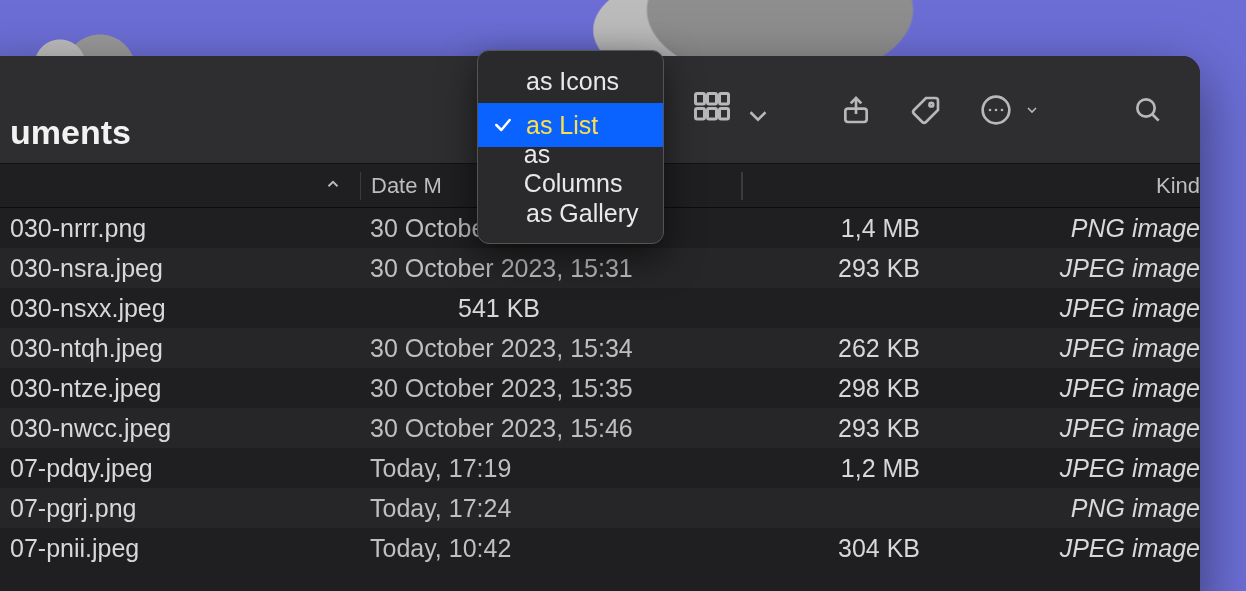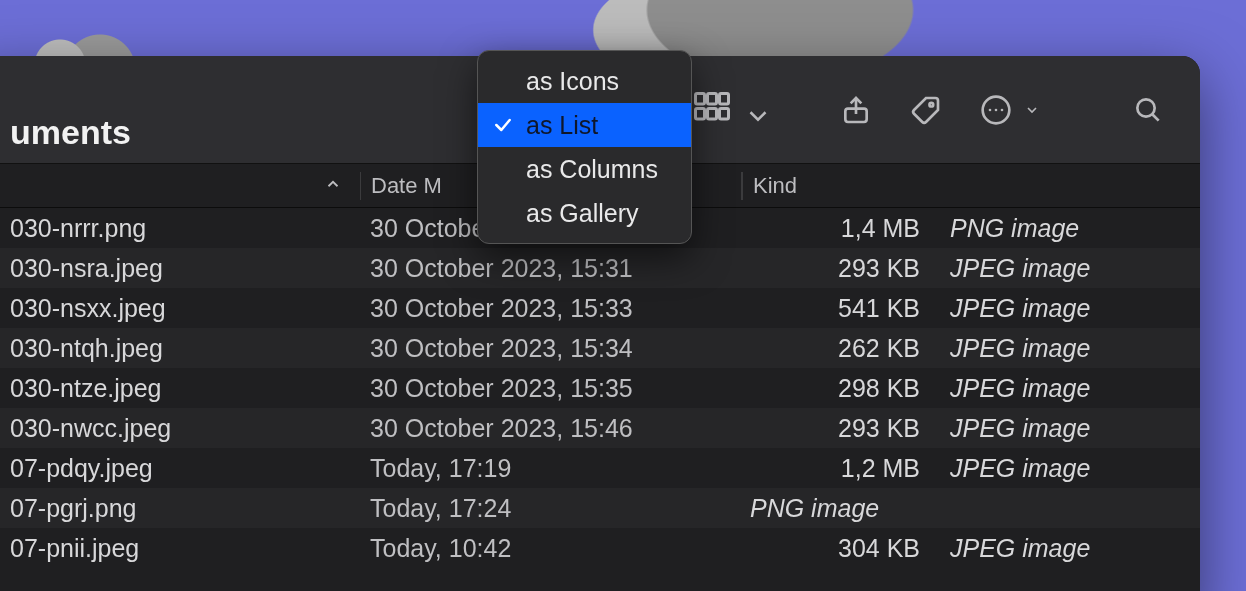--- a/index.html
+++ b/index.html
@@ -61,21 +61,21 @@
     background: #1f1f21;
     border-bottom: 1px solid #0c0c0c;
     display: flex;
     align-items: center;
     font-size: 22px;
     color: #bdbdc0;
   }
   .col-name   { flex: 0 0 400px; padding-left: 50px; display:flex; align-items:center; gap:14px;}
   .col-date   { flex: 0 0 380px; padding-left: 10px; }
   .col-size   { flex: 0 0 200px; text-align: right; padding-right: 20px; }
-  .col-kind   { flex: 1 1 auto; padding-left: 10px; }
+  .col-kind   { flex: 1 1 auto; padding-left: 10px; text-align: right; }
   .sort-caret { margin-left: auto; margin-right: 18px; }
   .sort-caret svg{ width:18px; height:18px; stroke:#bdbdc0; fill:none; stroke-width:2.4;}
   .hdr-sep { width:1px; height:28px; background:#3b3b3d; }
 
   .rows { }
   .row {
     height: 40px;
     display: flex;
     align-items: center;
     font-size: 25px;
@@ -85,41 +85,41 @@
   .row:nth-child(odd)  { background: #1f1f21; }
   .row .col-date { color: #bfbfc2; }
   .row .col-size { color: #d8d8da; }
   .row .col-kind { color: #d8d8da; font-style: italic; }
 
   
   .menu {
     position: absolute;
     left: 477px;
     top: 50px;
-    width: 215px;
+    width: 187px;
     background: #2a2a2c;
     border: 1px solid #555;
     border-radius: 12px;
     box-shadow: 0 14px 36px rgba(0,0,0,0.55);
     padding: 8px 0;
     z-index: 50;
   }
   .menu-item {
     height: 44px;
     display: flex;
     align-items: center;
     padding: 0 20px 0 14px;
     font-size: 25px;
     color: #e9e9ea;
     gap: 12px;
   }
   .menu-item .check { width: 22px; display:inline-flex; justify-content:center; }
   .menu-item.selected {
     background: #0a62ff;
-    color: #0f172a;
+    color: #fde047;
   }
   .menu-item.selected .check svg { stroke:#fff; }
   .menu-item .check svg { width:20px; height:20px; stroke:#e9e9ea; fill:none; stroke-width:3; stroke-linecap:round; stroke-linejoin:round; }
 
   
   .group-icon-peek {
     position: absolute;
     left: 694px;
     top: 92px;
     display: flex;
@@ -211,21 +211,20 @@
         <div class="col-kind">PNG image</div>
       </div>
       <div class="row">
         <div class="col-name">030-nsra.jpeg</div>
         <div class="col-date">30 October 2023, 15:31</div>
         <div class="col-size">293 KB</div>
         <div class="col-kind">JPEG image</div>
       </div>
       <div class="row">
         <div class="col-name">030-nsxx.jpeg</div>
-        <div class="col-date">30 October 2023, 15:33</div>
         <div class="col-size">541 KB</div>
         <div class="col-kind">JPEG image</div>
       </div>
       <div class="row">
         <div class="col-name">030-ntqh.jpeg</div>
         <div class="col-date">30 October 2023, 15:34</div>
         <div class="col-size">262 KB</div>
         <div class="col-kind">JPEG image</div>
       </div>
       <div class="row">

